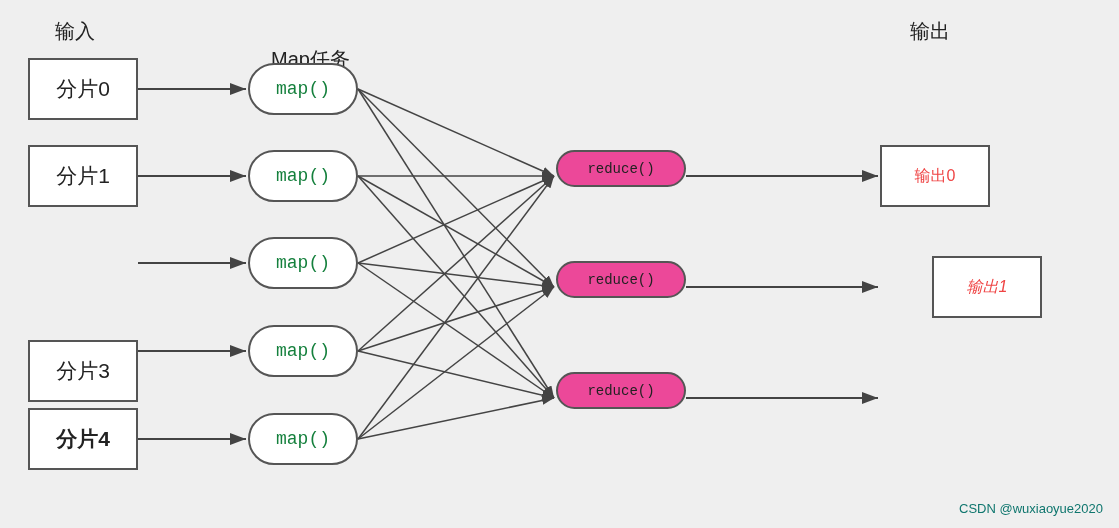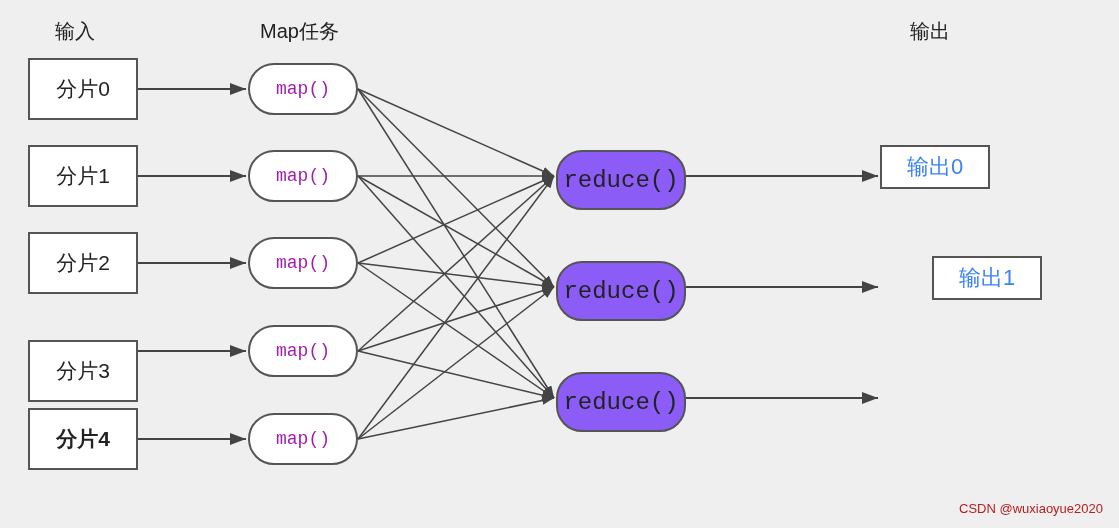--- a/index.html
+++ b/index.html
@@ -49,99 +49,98 @@
       position: absolute;
       width: 110px;
       height: 52px;
       background: white;
       border: 2px solid #555;
       border-radius: 26px;
       display: flex;
       align-items: center;
       justify-content: center;
       font-size: 18px;
-      color: #a21caf;
+      color: #15803d;
       font-family: "Courier New", monospace;
     }
 
     
     .reduce-node {
       position: absolute;
       width: 130px;
-      height: 60px;
-      background: #8b5cf6;
+      height: 37px;
+      background: #ec4899;
       border: 2px solid #555;
       border-radius: 26px;
       display: flex;
       align-items: center;
       justify-content: center;
-      font-size: 24px;
+      font-size: 14px;
       color: #222;
       font-family: "Courier New", monospace;
     }
 
     
     .output-box {
       position: absolute;
       width: 110px;
-      height: 44px;
+      height: 62px;
       background: white;
       border: 2px solid #555;
       display: flex;
       align-items: center;
       justify-content: center;
-      font-size: 22px;
-      color: #3b82f6;
+      font-size: 16px;
+      color: #ef4444;
     }
 
     
     .arrows-svg {
       position: absolute;
       top: 0;
       left: 0;
       width: 1119px;
       height: 528px;
       pointer-events: none;
     }
 
     .watermark {
       position: absolute;
       bottom: 12px;
       right: 16px;
       font-size: 13px;
-      color: #b91c1c;
+      color: #0f766e;
     }
   </style>
 </head>
 <body>
 
 <div class="diagram-container">
 
   <div class="header" style="left: 55px;">输入</div>
-  <div class="header" style="left: 260px;">Map任务</div>
+  <div class="header" style="left: 271px; margin-top: 28px;">Map任务</div>
   <div class="header" style="left: 910px; font-family: Liberation Serif, serif;">输出</div>
 
   <div class="input-box" style="left:28px; top:58px;">分片0</div>
   <div class="input-box" style="left:28px; top:145px;">分片1</div>
-  <div class="input-box" style="left:28px; top:232px;">分片2</div>
   <div class="input-box" style="left:28px; top:320px;margin-top:20px;">分片3</div>
   <div class="input-box" style="left:28px; top:408px;font-weight:bold;">分片4</div>
 
   <div class="map-node" style="left:248px; top:63px;">map()</div>
   <div class="map-node" style="left:248px; top:150px;">map()</div>
   <div class="map-node" style="left:248px; top:237px;">map()</div>
   <div class="map-node" style="left:248px; top:325px;">map()</div>
   <div class="map-node" style="left:248px; top:413px;">map()</div>
 
   <div class="reduce-node" style="left:556px; top:150px;">reduce()</div>
   <div class="reduce-node" style="left:556px; top:261px;">reduce()</div>
   <div class="reduce-node" style="left:556px; top:372px;">reduce()</div>
 
   <div class="output-box" style="left:880px; top:145px;">输出0</div>
-  <div class="output-box" style="left:932px; top:256px;">输出1</div>
+  <div class="output-box" style="left:932px; top:256px;font-style:italic;">输出1</div>
 
   <svg class="arrows-svg">
     <defs>
       <marker id="arrowhead" markerWidth="8" markerHeight="6" refX="8" refY="3" orient="auto">
         <polygon points="0 0, 8 3, 0 6" fill="#444"></polygon>
       </marker>
     </defs>
 
     <line x1="138" y1="89" x2="246" y2="89" stroke="#444" stroke-width="2" marker-end="url(#arrowhead)"></line>
 

